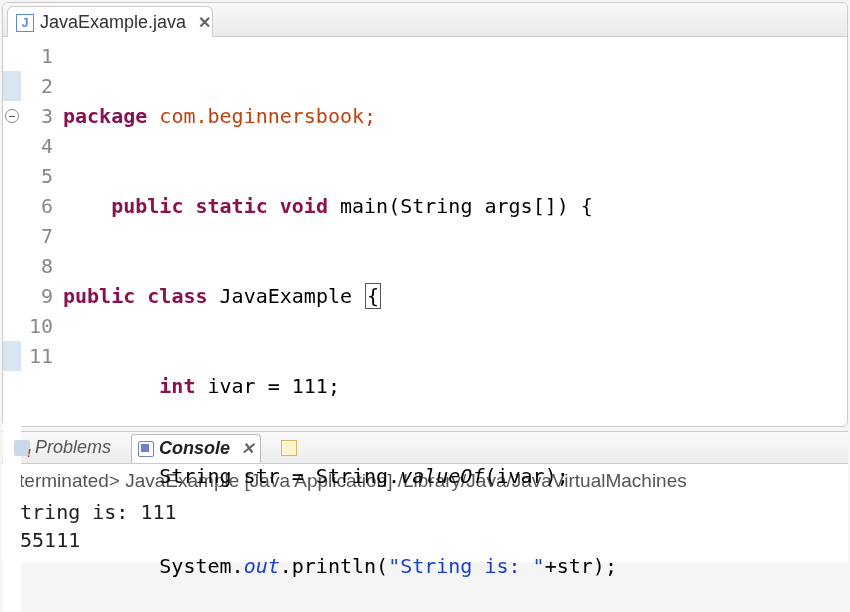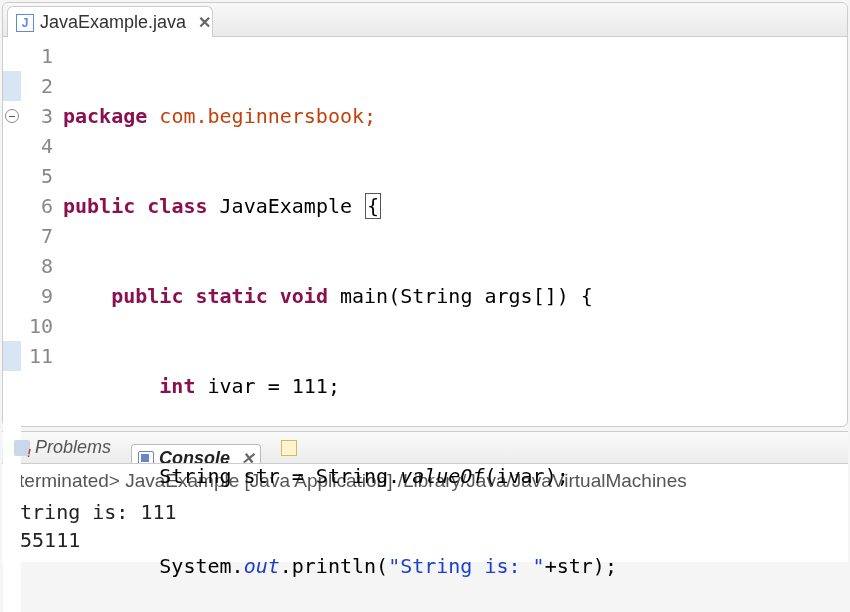--- a/index.html
+++ b/index.html
@@ -134,21 +134,21 @@
     cursor: pointer;
   }
   .vtab.active {
     background: #fff;
     border: 1px solid #bbb;
     border-bottom-color: #fff;
     border-radius: 4px 4px 0 0;
     font-weight: bold;
     color: #222;
     position: relative;
-    top: 11px;
+    top: 1px;
   }
   .vicon {
     width: 16px; height: 16px; display: inline-block;
   }
   .vicon.prob { background: #c9d7e8; border-radius: 2px; position: relative; }
   .vicon.prob::after { content:"!"; font-size:11px; color:#b33; position:absolute; right:-1px; bottom:-3px; font-weight:bold; }
   .vicon.jdoc { color:#5a8bd6; font-style:italic; font-weight:bold; font-size:14px; text-align:center; line-height:16px; }
   .vicon.jdoc::after { content:"@"; }
   .vicon.decl { background:#f3ead0; border:1px solid #c9b97c; border-radius:2px; position:relative; }
   .vicon.decl::after { content:""; position:absolute; right:-2px; bottom:-2px; width:6px; height:6px; background:#6b9e3e; border-radius:1px; }
@@ -215,22 +215,22 @@
       <div>5</div>
       <div>6</div>
       <div>7</div>
       <div>8</div>
       <div>9</div>
       <div>10</div>
       <div>11</div>
     </div>
     <div class="code-lines">
       <div class="line"><span class="kw">package</span><span class="pkg"> com.beginnersbook;</span></div>
+      <div class="line">    <span class="kw">public</span> <span class="kw">static</span> <span class="kw">void</span><span> main(String args[]) {</span></div>
       <div class="line"><span class="kw">public</span> <span class="kw">class</span><span> JavaExample </span><span class="boxchar">{</span></div>
-      <div class="line">    <span class="kw">public</span> <span class="kw">static</span> <span class="kw">void</span><span> main(String args[]) {</span></div>
       <div class="line">        <span class="kw">int</span><span> ivar = 111;</span></div>
       <div class="line">        <span>String str = String.</span><span class="method-it">valueOf</span><span>(ivar);</span></div>
       <div class="line">        <span>System.</span><span class="field">out</span><span>.println(</span><span class="str">"String is: "</span><span>+str);</span></div>
       
       
       
       
       
     </div>
   </div>

